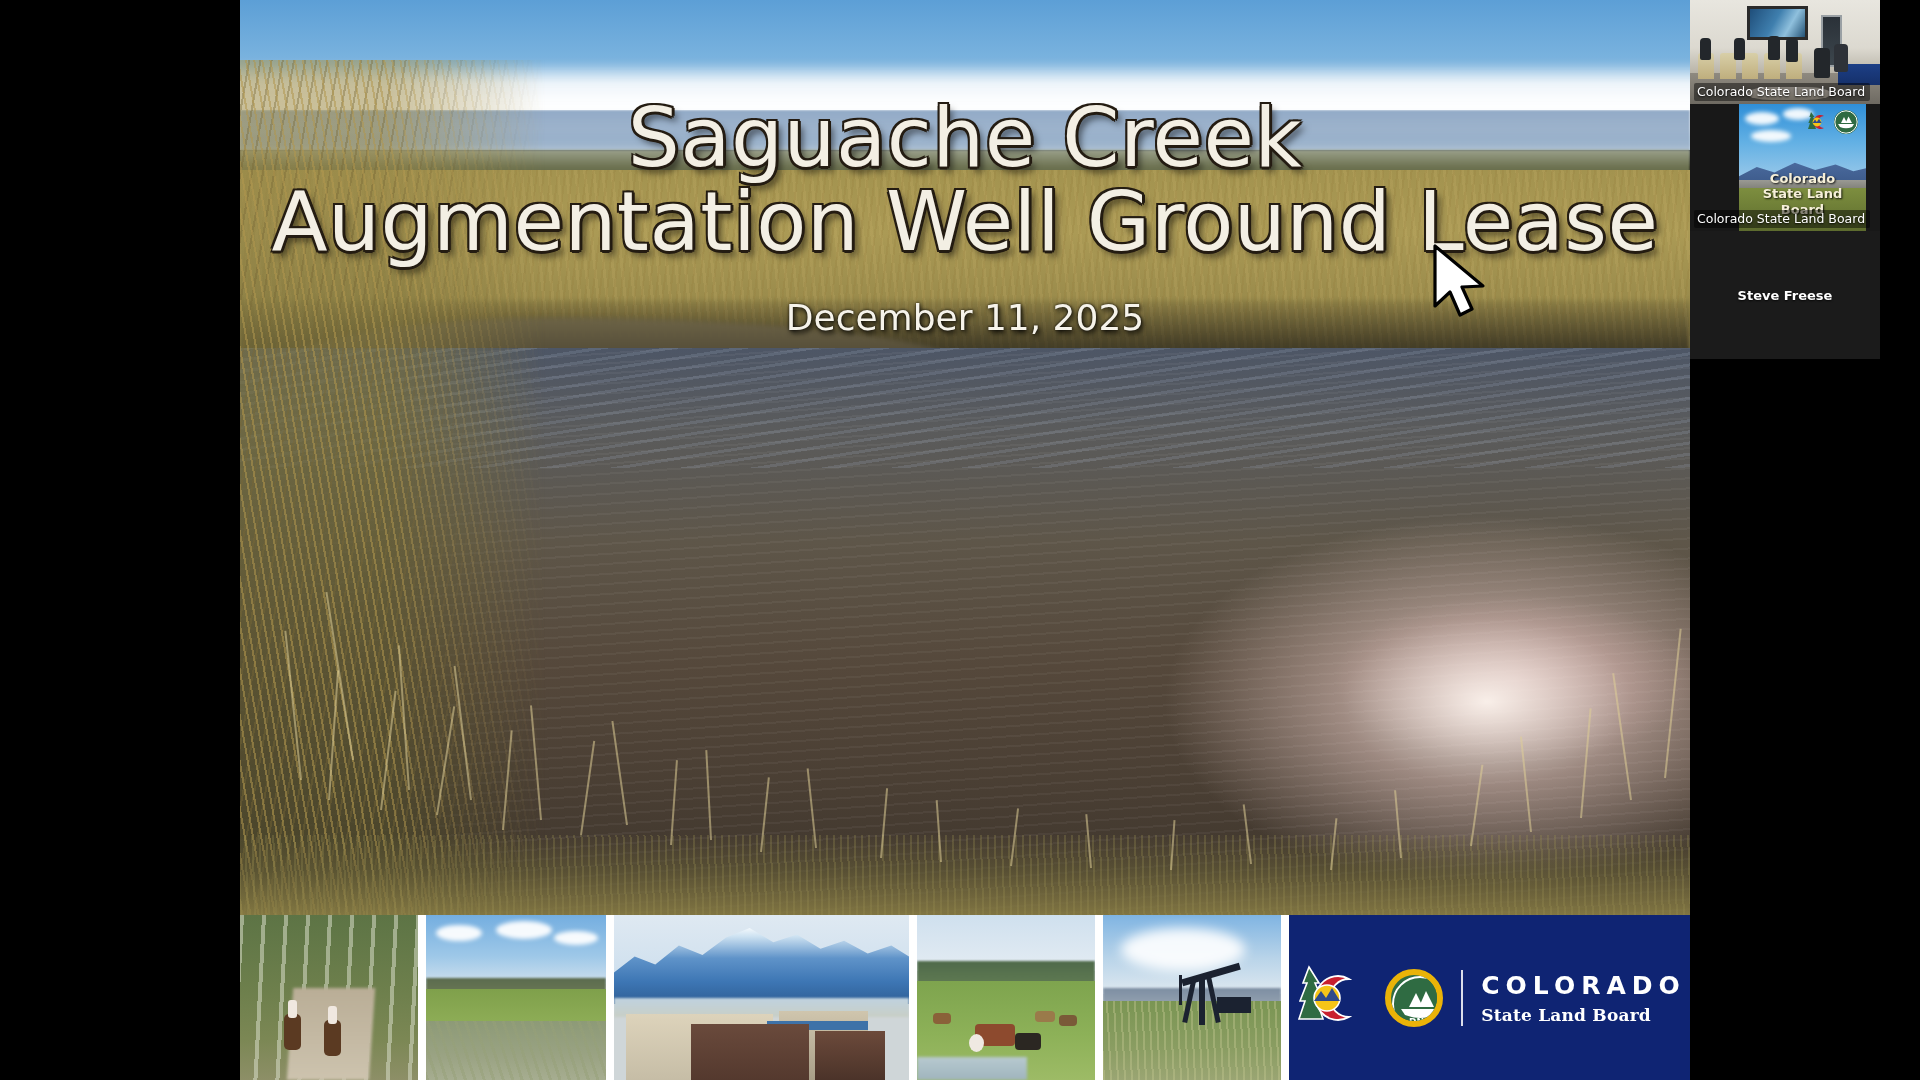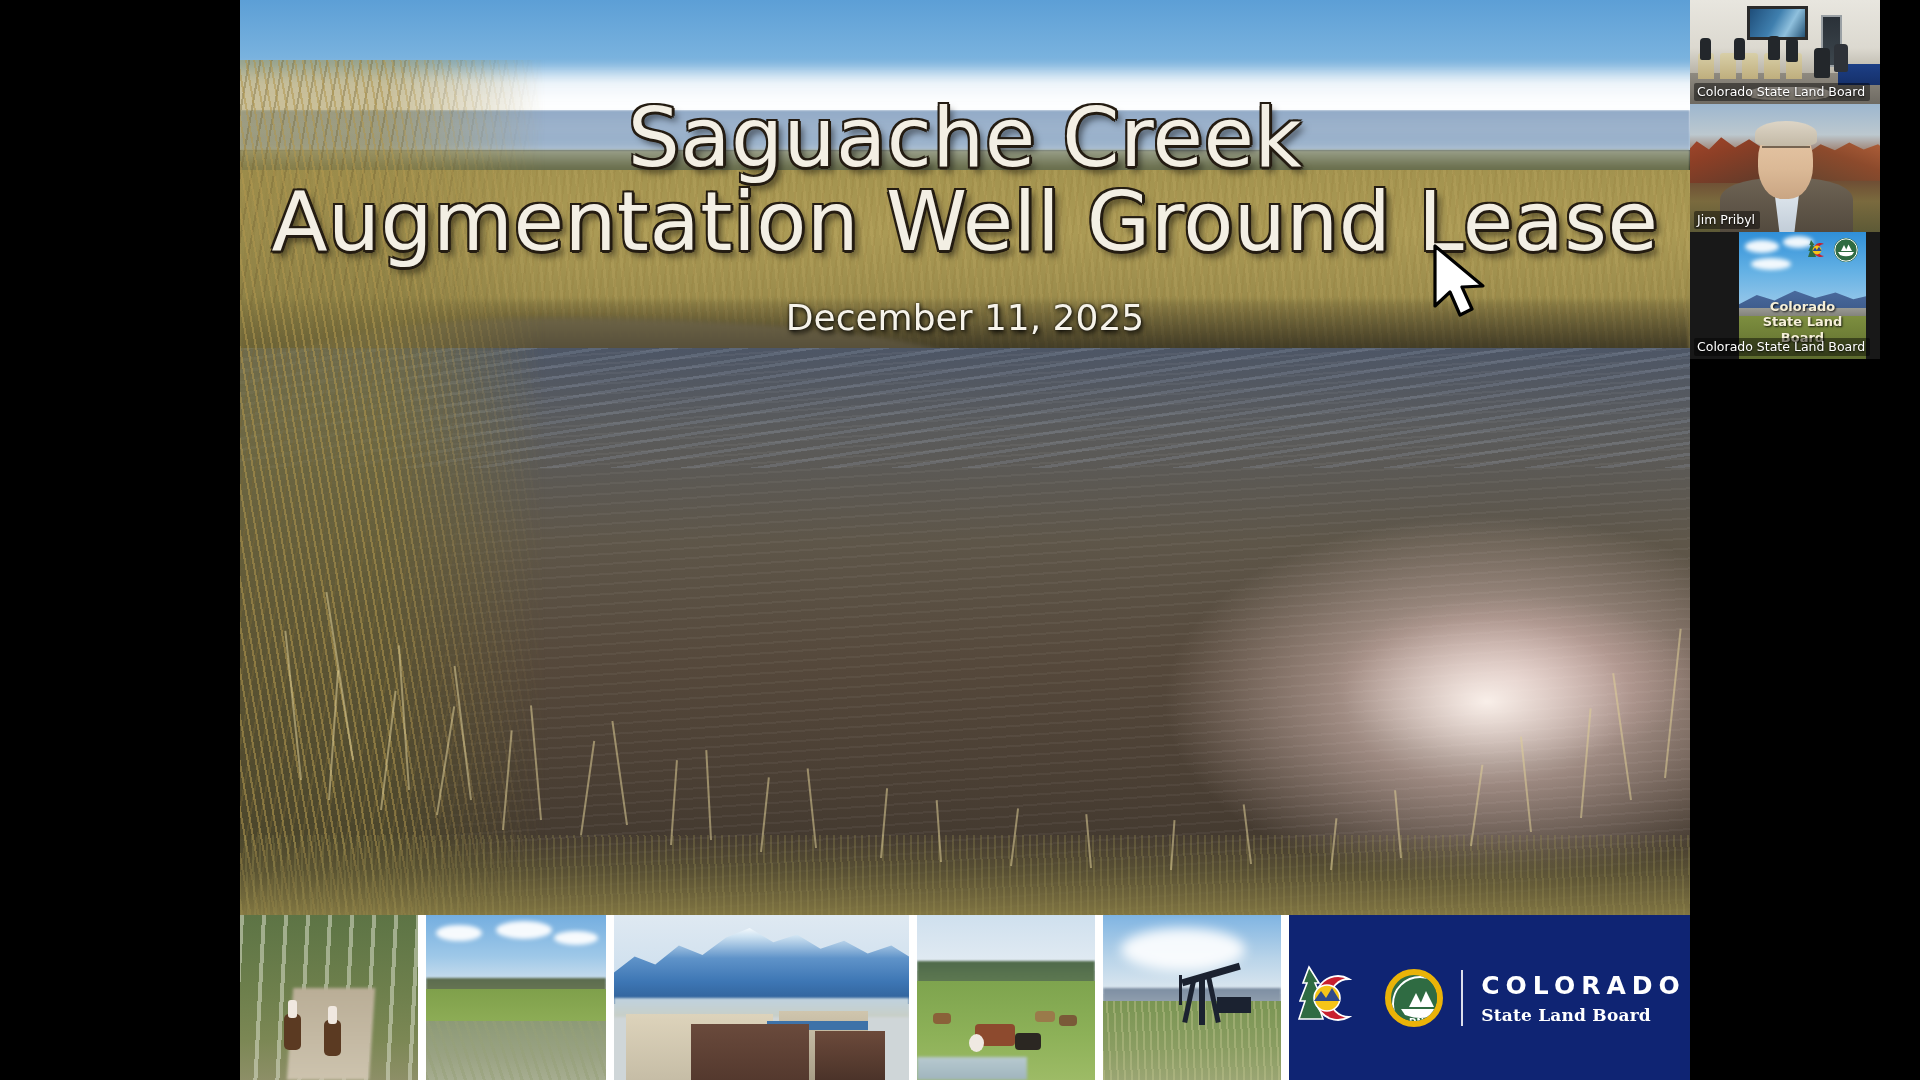--- a/index.html
+++ b/index.html
@@ -458,31 +458,20 @@
       <div class="room-person" style="left:10px;bottom:44px;width:11px;height:22px;"></div>
       <div class="room-person" style="left:44px;bottom:44px;width:11px;height:22px;"></div>
       <div class="room-person" style="left:78px;bottom:44px;width:12px;height:24px;"></div>
       <div class="room-person" style="left:96px;bottom:42px;width:12px;height:24px;"></div>
       <div class="room-person" style="left:124px;bottom:26px;width:16px;height:30px;"></div>
       <div class="room-person" style="left:144px;bottom:32px;width:14px;height:28px;background:#2e3238;"></div>
       <div class="room-table"></div>
       <div class="tile-label">Colorado State Land Board</div>
     </div>
 
-    <div class="tile" id="tile-jim">
-      <div class="jim-bg"></div>
-      <div class="jim-rock"></div>
-      <div class="jim-rockR"></div>
-      <div class="jim-suit"></div>
-      <div class="jim-shirt"></div>
-      <div class="jim-head"></div>
-      <div class="jim-hair"></div>
-      <div class="jim-glass"></div>
-      <div class="tile-label">Jim Pribyl</div>
-    </div>
 
     <div class="tile" id="tile-cslb">
       <div class="cslb-card">
         <div class="cslb-sky"></div>
         <div class="cslb-cloud" style="left:6px;top:8px;width:34px;height:13px;"></div>
         <div class="cslb-cloud" style="left:44px;top:4px;width:30px;height:12px;"></div>
         <div class="cslb-cloud" style="left:12px;top:26px;width:40px;height:12px;"></div>
         <div class="cslb-mtn"></div>
         <div class="cslb-road"></div>
         <div class="cslb-grass"></div>
@@ -505,20 +494,23 @@
           </div>
         </div>
         <div class="cslb-name">
           <div>Colorado</div>
           <div>State Land Board</div>
         </div>
       </div>
       <div class="tile-label">Colorado State Land Board</div>
     </div>
 
+    <div class="tile" id="tile-steve">
+      <div class="tile-center-label">Steve Freese</div>
+    </div>
 
   </div>
 
   <div id="cursor" style="left: 1428px; top: 243px;">
     <svg viewBox="0 0 64 78" width="64" height="78" aria-hidden="true">
       <path d="M7 3 L7 63 L22 49 L32 72 L44 66 L34 44 L55 43 Z" fill="#ffffff" stroke="#000000" stroke-width="3.2" stroke-linejoin="round"></path>
     </svg>
   </div>
 
 </div>

